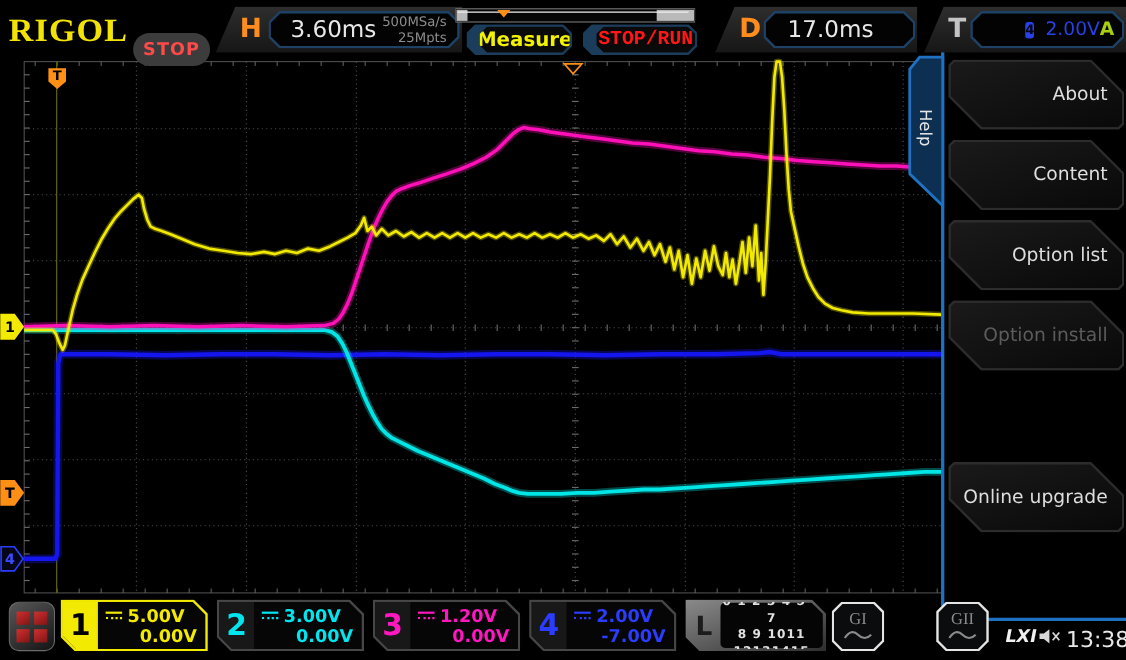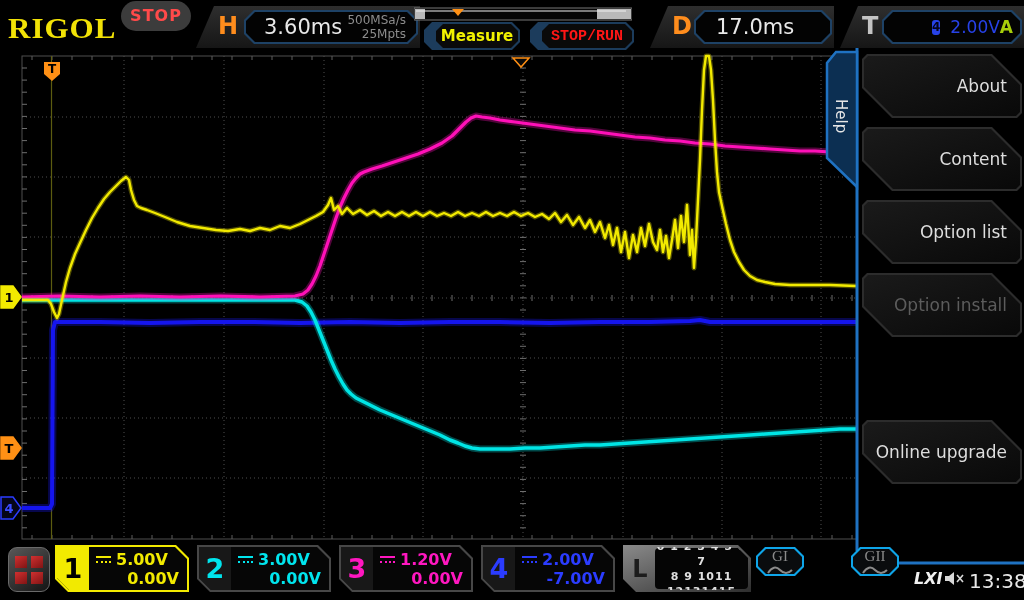--- a/index.html
+++ b/index.html
@@ -4,21 +4,21 @@
 <style>
   * { margin:0; padding:0; box-sizing:border-box; }
   html,body { width:1024px; height:600px; background:#000; overflow:hidden;
     font-family:"DejaVu Sans","Liberation Sans",sans-serif; }
   .abs { position:absolute; }
   #stage { position:relative; width:1024px; height:600px; background:#000; }
 
   
   #logo { left:8px; top:10px; color:#f2e206; font-family:"Liberation Serif",serif;
     font-weight:bold; font-size:31px; letter-spacing:1px; transform:scaleY(.95); }
-  #runstate { left:121px; top:1px; width:70px; height:30px; background:#3c3c3c;
+  #runstate { left:121px; top:30px; width:70px; height:30px; background:#3c3c3c;
     border-radius:16px; text-align:center; line-height:30px;
     color:#ff4a4a; font-weight:bold; font-size:16px; letter-spacing:1px; }
   .tgroup { background:linear-gradient(#2e2e2e,#161616); }
   .cutL { clip-path:polygon(18px 0,100% 0,100% 100%,0 100%); }
   #hgroup { left:196px; top:6px; width:224px; height:42px; }
   #dgroup { left:650px; top:6px; width:184px; height:42px; }
   #tgroup { left:840px; top:6px; width:184px; height:42px; }
   .tletter { position:absolute; left:22px; top:6px; font-size:24px; font-weight:bold; }
   .orange { color:#ff8d1d; }
   .vbox { position:absolute; top:4px; bottom:4px; clip-path:polygon(10px 0,calc(100% - 10px) 0,100% 10px,100% calc(100% - 10px),calc(100% - 10px) 100%,10px 100%,0 calc(100% - 10px),0 10px); background:#1e4266; }
@@ -32,21 +32,21 @@
   #dval { color:#e8e8e8; font-size:21px; margin-left:20px; }
   #tbox { left:42px; right:2px; }
   #t-edge { margin-left:26px; }
   #tchan { width:17px; height:15px; background:#2742e8; border-radius:3px; color:#04041a;
     font-size:12px; font-weight:bold; text-align:center; line-height:15px; margin-left:22px; }
   #tlev { color:#2742e8; font-size:17px; margin-left:10px; flex:1; }
   #tmode { color:#a7cf0a; font-size:17px; font-weight:bold; margin-right:12px; }
   .pushbtn { position:absolute; clip-path:polygon(8px 0,calc(100% - 8px) 0,100% 8px,100% calc(100% - 8px),calc(100% - 8px) 100%,8px 100%,0 calc(100% - 8px),0 8px); background:#1c3c5c; }
   .pushbtn-in { position:absolute; inset:2px; background:#0a0a0a;
     clip-path:polygon(7px 0,calc(100% - 7px) 0,100% 7px,100% calc(100% - 7px),calc(100% - 7px) 100%,7px 100%,0 calc(100% - 7px),0 7px);
-    display:flex; align-items:center; justify-content:center; font-weight:bold; font-size:15px;margin-left:10px; }
+    display:flex; align-items:center; justify-content:center; font-weight:bold; font-size:18px;margin-left:10px; }
   #measure { left:424px; top:22px; width:96px; height:28px; }
   #measure .pushbtn-in { color:#f2f200; }
   #stoprun { left:530px; top:22px; width:104px; height:28px;font-family:Liberation Mono, monospace; }
   #stoprun .pushbtn-in { color:#ff1616; }
   #membar { left:414px; top:7px; }
 
   
   #helptab-label { left:830px; top:84px; width:20px; height:64px; color:#e6e6e6;
     font-size:15px; writing-mode:vertical-rl; text-align:center; }
   .menu-btn { position:absolute; left:862px; width:160px; height:64px; background:#2c2c2c;
@@ -76,21 +76,21 @@
   .dc-icon .b2 { display:block; border-top:2px dotted var(--ch); }
   .ch-off { text-align:right; color:var(--ch); font-size:16px; font-weight:bold; line-height:16px; }
   #lbox { left:623px; top:545px; width:128px; height:47px; background:linear-gradient(160deg,#8a8a8a,#2e2e2e);
     clip-path:polygon(0 0,calc(100% - 13px) 0,100% 13px,100% 100%,13px 100%,0 calc(100% - 13px)); }
   #lbox .in { position:absolute; inset:2px; display:flex;
     clip-path:polygon(0 0,calc(100% - 12px) 0,100% 12px,100% 100%,12px 100%,0 calc(100% - 12px)); background:transparent; }
   #lbox .l { width:30px; color:#1c1c1c; font-size:24px; font-weight:bold; display:flex; align-items:center; justify-content:center; }
   #lbox .digits { flex:1; background:#050505; border-radius:4px; margin:1px 1px 1px 0;
     color:#e0e0e0; font-size:11px; font-weight:bold; text-align:center;
     display:flex; flex-direction:column; justify-content:center; line-height:15px; letter-spacing:1px; }
-  .gen { position:absolute; top:547px; width:48px; height:29px; background:#0ea5e9;
+  .gen { position:absolute; top:547px; width:48px; height:45px; background:#e5e5e5;
     clip-path:polygon(9px 0,calc(100% - 9px) 0,100% 9px,100% calc(100% - 9px),calc(100% - 9px) 100%,9px 100%,0 calc(100% - 9px),0 9px); }
   .gen .in { position:absolute; inset:2px; background:#0a0c0e; display:flex; flex-direction:column;
     align-items:center; justify-content:center;
     clip-path:polygon(8px 0,calc(100% - 8px) 0,100% 8px,100% calc(100% - 8px),calc(100% - 8px) 100%,8px 100%,0 calc(100% - 8px),0 8px);
     color:#8b8b8b; font-family:"Liberation Serif",serif; font-size:15px; line-height:14px; }
   #gen1 { left:756px; } #gen2 { left:851px; }
   #lxi { left:914px; top:569px; color:#f0f0f0; font-size:16px; font-weight:bold;
     font-style:italic; letter-spacing:0px; }
   #clock { left:969px; top:569px; color:#e8e8e8; font-size:20px; }
   #spk { left:944px; top:571px; }

